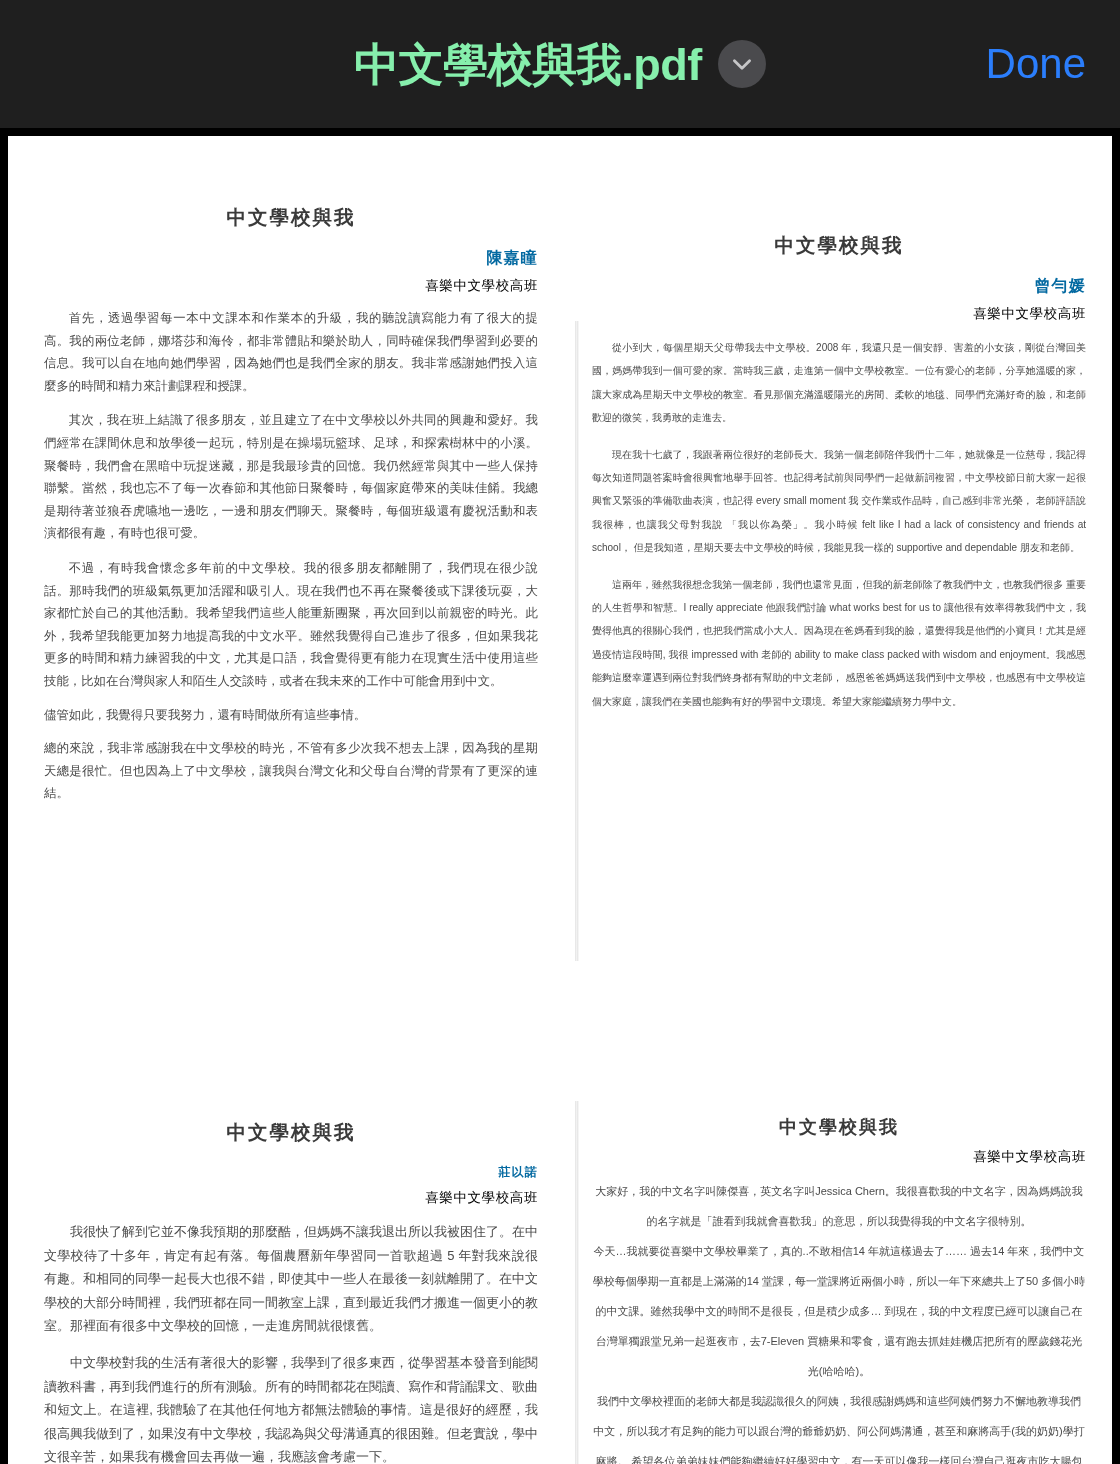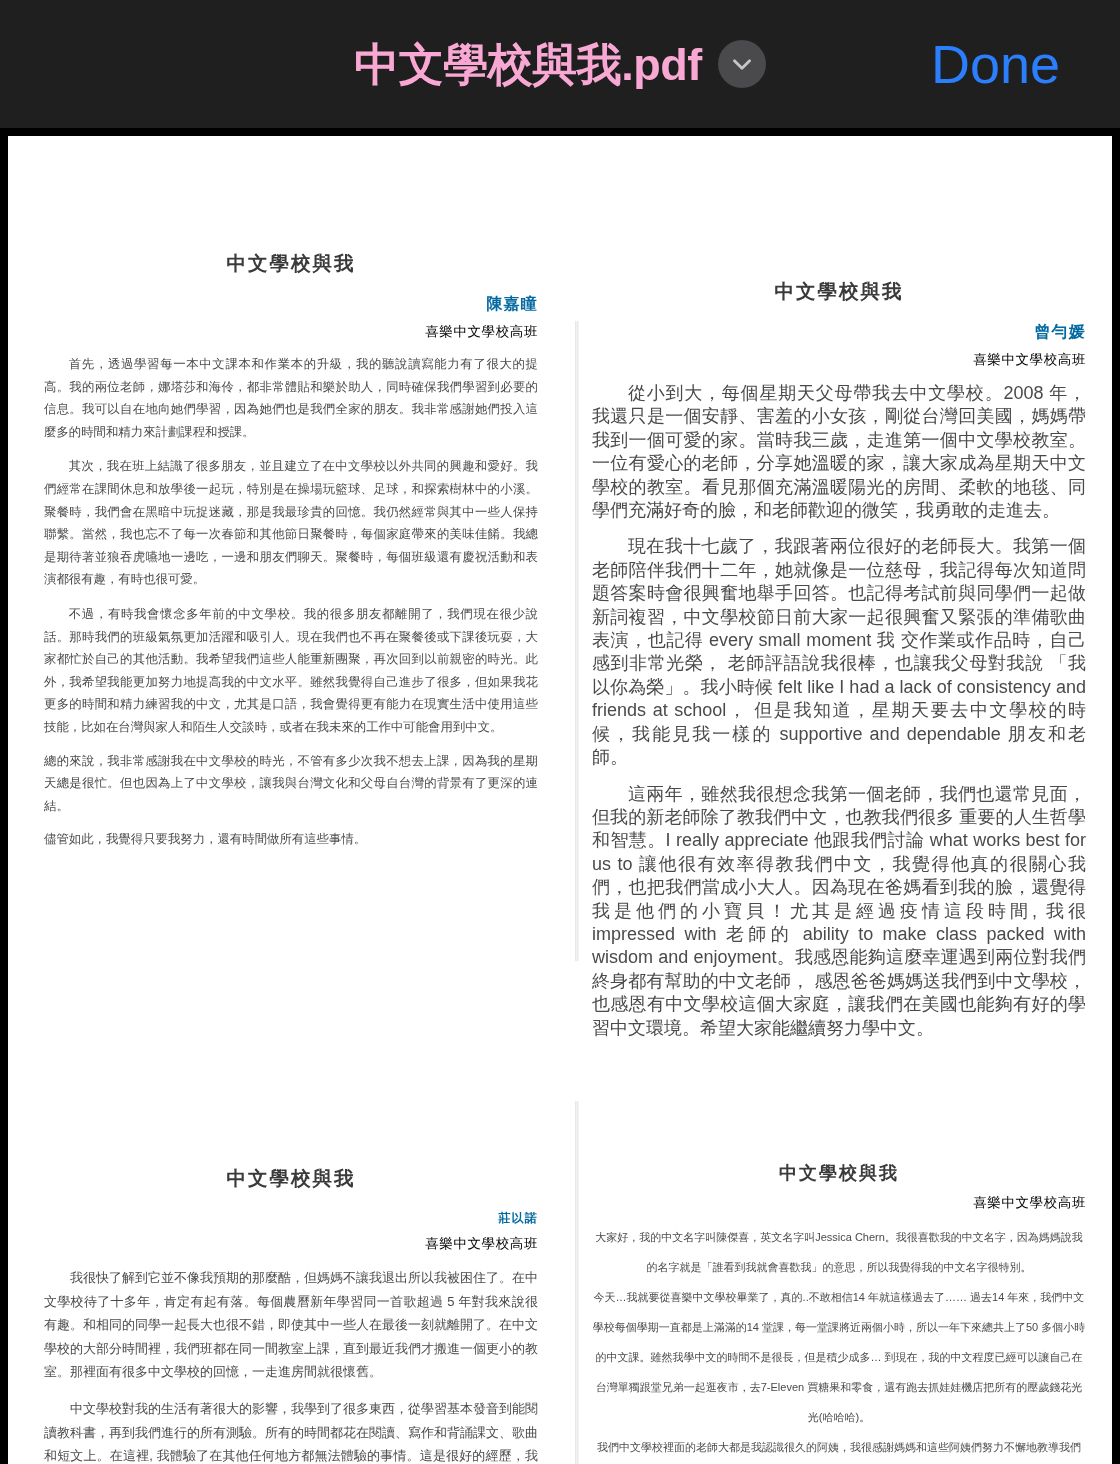--- a/index.html
+++ b/index.html
@@ -22,46 +22,46 @@
     display: flex;
     align-items: center;
     justify-content: center;
   }
   #title-group {
     display: flex;
     align-items: center;
     gap: 16px;
   }
   #doc-title {
-    color: #f9a8d4;
+    color: #86efac;
     font-size: 45px;
     font-weight: 700;
     letter-spacing: -0.5px;
     line-height: 1;
     white-space: nowrap;
   }
   #chevron-button {
     width: 48px;
     height: 48px;
     border-radius: 50%;
     background: #4a4a4d;
     display: flex;
     align-items: center;
     justify-content: center;
     cursor: pointer;
     flex: none;
   }
   #chevron-button svg { display: block; }
   #done-button {
     position: absolute;
-    right: 60px;
+    right: 34px;
     top: 50%;
     transform: translateY(-50%);
     color: #2b7efc;
-    font-size: 54px;
+    font-size: 42px;
     font-weight: 400;
     letter-spacing: 0px;
     cursor: pointer;
     background: none;
     border: none;
     padding: 0;
     font-family: inherit;
   }
 
   
@@ -103,21 +103,20 @@
     width: 3px;
     background: linear-gradient(to right, #ffffff, #e3e3e3 35%, #f0f0f0 75%, #ffffff);
     border-left: 1px solid #e8e8e8;
   }
   #divider-1 { left: 567px; top: 185px;  height: 640px; }
   #divider-2 { left: 567px; top: 0px;    height: 410px; }
 
   .page-inner {
     padding: 0 30px;
     box-sizing: border-box;
-    margin-top: 46px;
   }
 
   .essay-title {
     text-align: center;
     font-family: "DejaVu Serif", "Liberation Serif", serif;
     font-weight: 600;
     color: #3a3a3a;
     margin: 0;
   }
   .author {
@@ -146,21 +145,21 @@
   #page-1 .author      { font-size: 16px; padding-top: 17px; letter-spacing: 1.2px; }
   #page-1 .school      { font-size: 13.5px; padding-top: 8px; letter-spacing: 0.6px; }
   #page-1 .body-p      { font-size: 12.4px; line-height: 22.6px; margin-top: 12px; }
   #page-1 .tight       { margin-top: 11px; }
 
   
   #page-2 .page-inner { padding: 0 26px 0 14px; }
   #page-2 .essay-title { font-size: 19.5px; padding-top: 96px; letter-spacing: 2px; }
   #page-2 .author      { font-size: 16px; padding-top: 17px; letter-spacing: 1.2px; }
   #page-2 .school      { font-size: 13.5px; padding-top: 8px; letter-spacing: 0.6px; }
-  #page-2 .body-p      { font-size: 18px; line-height: 23.4px; margin-top: 13px; }
+  #page-2 .body-p      { font-size: 10px; line-height: 23.4px; margin-top: 13px; }
 
   
   #page-3 .page-inner { padding: 0 40px 0 36px; }
   #page-3 .essay-title { font-size: 19.5px; padding-top: 18px; letter-spacing: 2px; }
   #page-3 .author      { font-size: 12px; padding-top: 18px; letter-spacing: 1.2px; }
   #page-3 .school      { font-size: 13.5px; padding-top: 8px; letter-spacing: 0.6px; }
   #page-3 .body-p      { font-size: 13px; line-height: 23.6px; margin-top: 13px; }
 
   
   #page-4 .page-inner { padding: 0 26px 0 14px; }
@@ -191,22 +190,22 @@
     <div class="page-row" id="row-1">
 
       <div class="pdf-page page-left" id="page-1">
         <div class="page-inner">
           <div class="essay-title">中文學校與我</div>
           <div class="author">陳嘉瞳</div>
           <div class="school">喜樂中文學校高班</div>
           <p class="body-p indent">首先，透過學習每一本中文課本和作業本的升級，我的聽說讀寫能力有了很大的提高。我的兩位老師，娜塔莎和海伶，都非常體貼和樂於助人，同時確保我們學習到必要的信息。我可以自在地向她們學習，因為她們也是我們全家的朋友。我非常感謝她們投入這麼多的時間和精力來計劃課程和授課。</p>
           <p class="body-p indent">其次，我在班上結識了很多朋友，並且建立了在中文學校以外共同的興趣和愛好。我們經常在課間休息和放學後一起玩，特別是在操場玩籃球、足球，和探索樹林中的小溪。聚餐時，我們會在黑暗中玩捉迷藏，那是我最珍貴的回憶。我仍然經常與其中一些人保持聯繫。當然，我也忘不了每一次春節和其他節日聚餐時，每個家庭帶來的美味佳餚。我總是期待著並狼吞虎嚥地一邊吃，一邊和朋友們聊天。聚餐時，每個班級還有慶祝活動和表演都很有趣，有時也很可愛。</p>
           <p class="body-p indent">不過，有時我會懷念多年前的中文學校。我的很多朋友都離開了，我們現在很少說話。那時我們的班級氣氛更加活躍和吸引人。現在我們也不再在聚餐後或下課後玩耍，大家都忙於自己的其他活動。我希望我們這些人能重新團聚，再次回到以前親密的時光。此外，我希望我能更加努力地提高我的中文水平。雖然我覺得自己進步了很多，但如果我花更多的時間和精力練習我的中文，尤其是口語，我會覺得更有能力在現實生活中使用這些技能，比如在台灣與家人和陌生人交談時，或者在我未來的工作中可能會用到中文。</p>
+          <p class="body-p tight">儘管如此，我覺得只要我努力，還有時間做所有這些事情。</p>
           <p class="body-p tight">總的來說，我非常感謝我在中文學校的時光，不管有多少次我不想去上課，因為我的星期天總是很忙。但也因為上了中文學校，讓我與台灣文化和父母自台灣的背景有了更深的連結。</p>
-          <p class="body-p tight">儘管如此，我覺得只要我努力，還有時間做所有這些事情。</p>
         </div>
       </div>
 
       <div class="page-divider" id="divider-1"></div>
 
       <div class="pdf-page page-right" id="page-2">
         <div class="page-inner">
           <div class="essay-title">中文學校與我</div>
           <div class="author">曾勻媛</div>
           <div class="school">喜樂中文學校高班</div>

